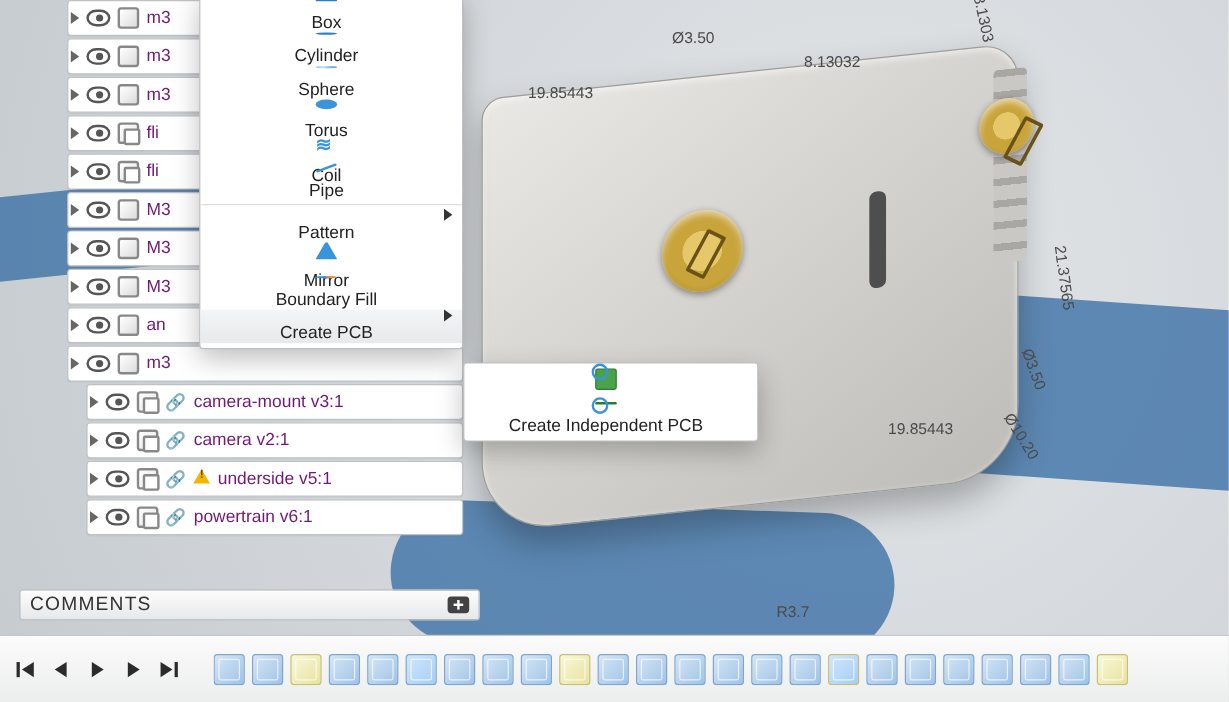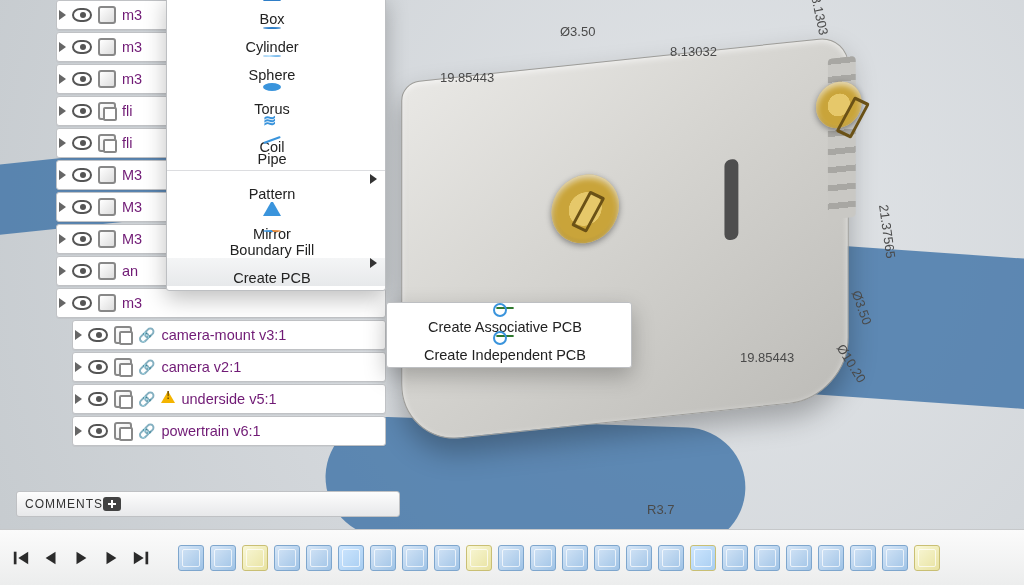--- a/index.html
+++ b/index.html
@@ -53,21 +53,21 @@
   .compico{ width:18px;height:18px;border:2px solid #888;border-radius:3px;background:linear-gradient(135deg,#fff,#e6e6e6);position:relative;}
   .compico::after{content:"";position:absolute;right:-3px;bottom:-3px;width:10px;height:10px;border:2px solid #888;border-radius:2px;background:#fff;}
   .linkico{ font-size:14px;color:#555;}
   .warn{ position:absolute; width:14px; height:12px; border-left:7px solid transparent;border-right:7px solid transparent;border-bottom:12px solid #f4b400; }
   .warn::after{content:"!";position:absolute;left:-2px;top:-1px;font-size:10px;color:#6a4a00;font-weight:bold;}
   .row .lbl{ font-size:14.5px; color:#701a75; }
 
   
   .comments{ position:absolute; left:16px; bottom:68px; width:384px; height:26px;
       background:linear-gradient(#fdfdfd,#e7e8ea); border:1px solid #bfc1c4; border-radius:3px;
-      display:flex; align-items:center; padding:0 8px; font-size:12px; letter-spacing:1px; color:#333;}
+      display:flex; align-items:center; justify-content:space-between; padding:0 8px; font-size:16px; letter-spacing:1px; color:#333;}
   .comments .plus{ width:18px; height:14px; border-radius:3px;background:#424242;position:relative;}
   .comments .plus::before,.comments .plus::after{content:"";position:absolute;background:#fff;}
   .comments .plus::before{left:8px;top:3px;width:2px;height:8px;}
   .comments .plus::after{left:5px;top:6px;width:8px;height:2px;}
 
   
   .timeline{ position:absolute; left:0; right:0; bottom:0; height:56px;
       background:linear-gradient(#fbfbfb,#eceded); border-top:1px solid #c6c8ca;
       display:flex; align-items:center; padding:0 10px; gap:8px;}
   .pbtn{ width:22px; height:22px; display:flex; align-items:center; justify-content:center; cursor:pointer;}
@@ -330,21 +330,20 @@
       <div class="mi sel">
         <span class="ico "></span>
         <span>Create PCB</span>
         <span class="arr"></span>
       </div>
     </div>
 
 <div class="menu menu2" id="menu2">
       <div class="mi">
         <span class="ico i-pcb"></span>
-        <span>Create Associative PCB</span>
       </div>
       <div class="mi">
         <span class="ico i-pcb"></span>
         <span>Create Independent PCB</span>
       </div>
     </div>
 
 </div>
 
 </body></html>

